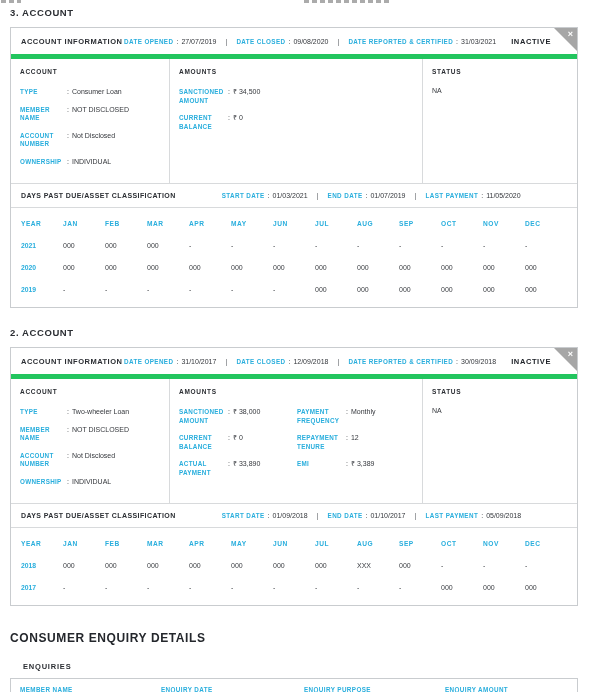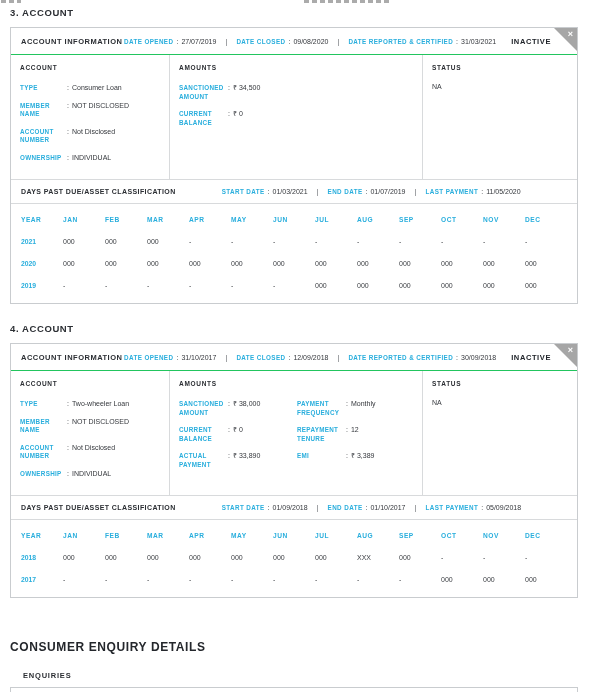--- a/index.html
+++ b/index.html
@@ -15,21 +15,21 @@
                  margin:0 0 0 10px;}
   .st-1{padding-top:7px;}
   .st-2{padding-top:19px;}
 
   .card{position:relative;width:566px;margin:9px 10px 0;border:1px solid #c9cccf;background:#fff;}
   .ribbon{position:absolute;top:0;right:0;width:0;height:0;
           border-top:23px solid #a6a6a6;border-left:23px solid transparent;}
   .ribbon-x{position:absolute;top:2px;right:4px;color:#fff;font-size:9px;font-weight:bold;
             line-height:1;cursor:pointer;}
 
-  .card-header{display:flex;align-items:center;padding:9px 10px 8px;border-bottom:1px solid #22c55e;justify-content:flex-end;}
+  .card-header{display:flex;align-items:center;padding:9px 10px 8px;border-bottom:5px solid #22c55e;justify-content:flex-end;}
   .info-title{font-size:7.5px;font-weight:bold;letter-spacing:.5px;color:#2b2e33;width:103px;flex:none;}
   .hgroup{display:flex;align-items:center;white-space:nowrap;}
   .hlabel{font-size:6.3px;font-weight:bold;color:#29aedd;letter-spacing:.4px;}
   .hvalue{font-size:7px;color:#34373c;}
   .colon{font-size:7px;color:#34373c;margin:0 3px;}
   .colon::before{content:":";}
   .pipe{font-size:7.5px;color:#6a6d71;margin:0 9px;}
   .pipe::before{content:"|";}
   .badge{margin-left:auto;margin-right:16px;font-size:7.5px;font-weight:bold;
          letter-spacing:.6px;color:#20242a;}
@@ -48,21 +48,21 @@
   .amt-col .flabel{width:46px;}
   .status-value{font-size:7px;color:#34373c;}
 
   .dpd-strip{display:flex;align-items:center;padding:7px 10px;border-top:1px solid #d8dadc;}
   .dpd-title{font-size:7px;font-weight:bold;letter-spacing:.4px;color:#2b2e33;margin-right:46px;}
   .dpd-grid{display:grid;grid-template-columns:repeat(13,1fr);padding:4px 10px 7px;border-top:1px solid #d8dadc;}
   .dpd-cell{height:22px;display:flex;align-items:center;font-size:7px;color:#3a3d42;}
   .dpd-head{font-size:6.6px;font-weight:bold;color:#29aedd;letter-spacing:.5px;}
   .dpd-year{font-size:6.8px;font-weight:bold;color:#29aedd;}
 
-  .enquiry-title{font-size:12px;font-weight:bold;letter-spacing:.6px;color:#24272c;margin:42px 0 0 10px;}
+  .enquiry-title{font-size:12px;font-weight:bold;letter-spacing:.6px;color:#24272c;margin:25px 0 0 10px;}
   .enquiries-sub{font-size:7.5px;font-weight:bold;letter-spacing:.8px;color:#2b2e33;margin:17px 0 0 23px;}
   .enq-table{width:566px;margin:7px 10px 0;border:1px solid #c9cccf;box-sizing:content-box;}
   .enq-row{display:grid;grid-template-columns:141px 143px 141px 1fr;}
   .enq-header{border-bottom:1px solid #d8dadc;}
   .enq-hcell{padding:7px 9px;font-size:6.3px;font-weight:bold;color:#29aedd;letter-spacing:.4px;}
 </style>
 </head>
 <body>
 
 <div class="page">
@@ -216,21 +216,21 @@
       <div class="dpd-cell">-</div>
       <div class="dpd-cell">000</div>
       <div class="dpd-cell">000</div>
       <div class="dpd-cell">000</div>
       <div class="dpd-cell">000</div>
       <div class="dpd-cell">000</div>
       <div class="dpd-cell">000</div>
     </div>
   </div>
 
-  <h2 class="section-title st-2">4. ACCOUNT</h2>
+  <h2 class="section-title st-2">2. ACCOUNT</h2>
   <div class="card">
     <div class="ribbon"></div>
     <span class="ribbon-x">×</span>
 
     <div class="card-header">
       <span class="info-title">ACCOUNT INFORMATION</span>
       <span class="hgroup">
         <span class="hlabel">DATE OPENED</span>
           <span class="colon"></span>
           <span class="hvalue">31/10/2017</span>

